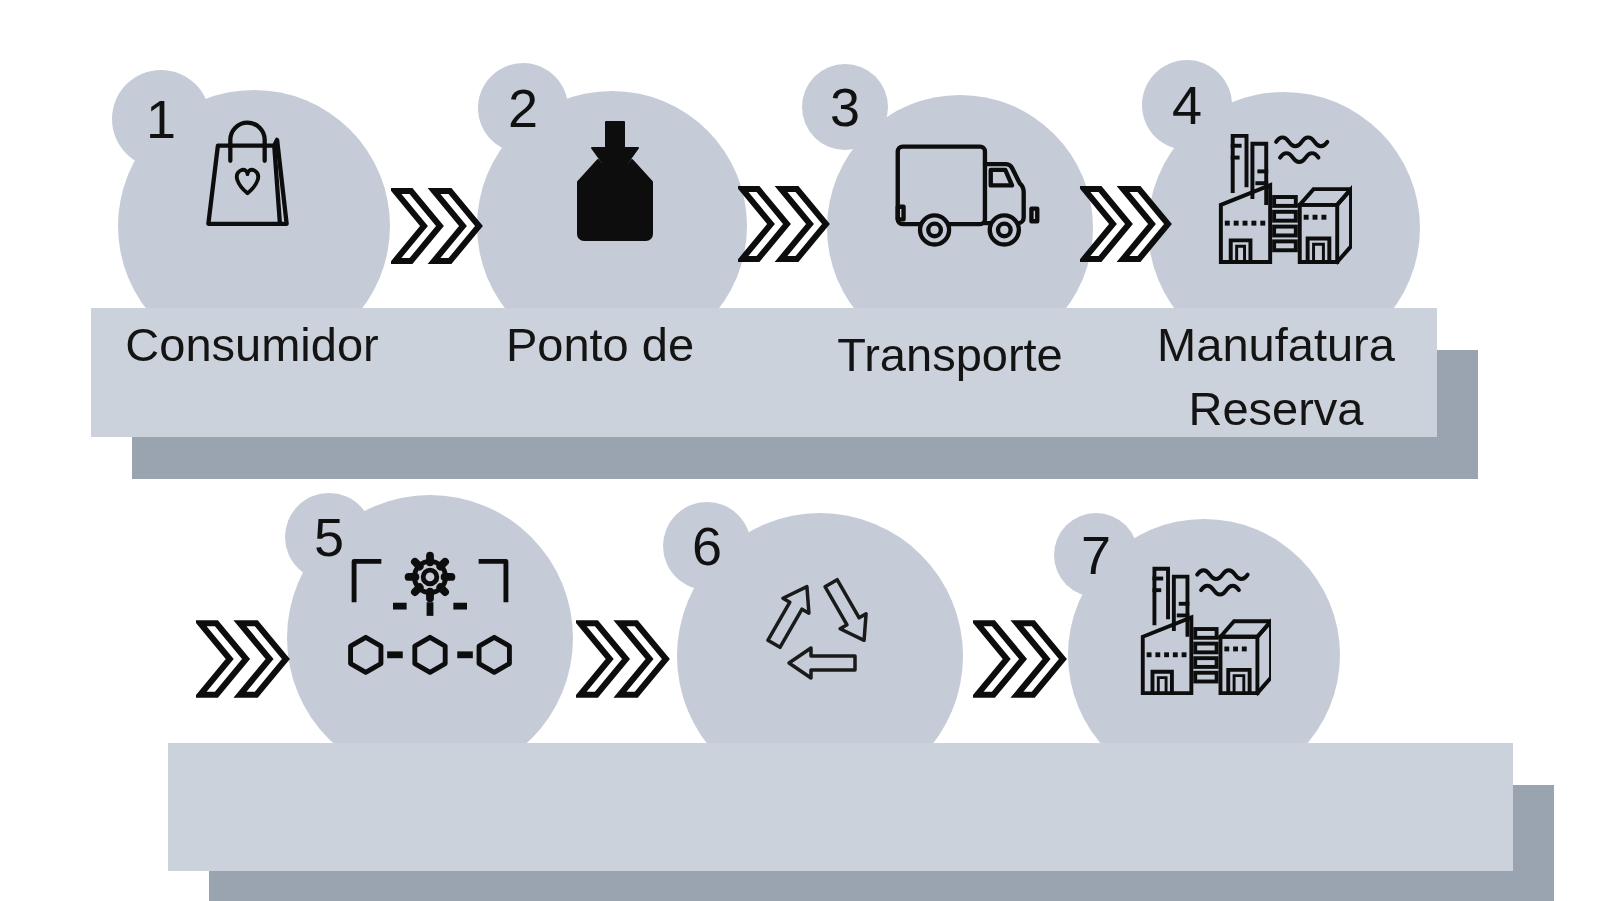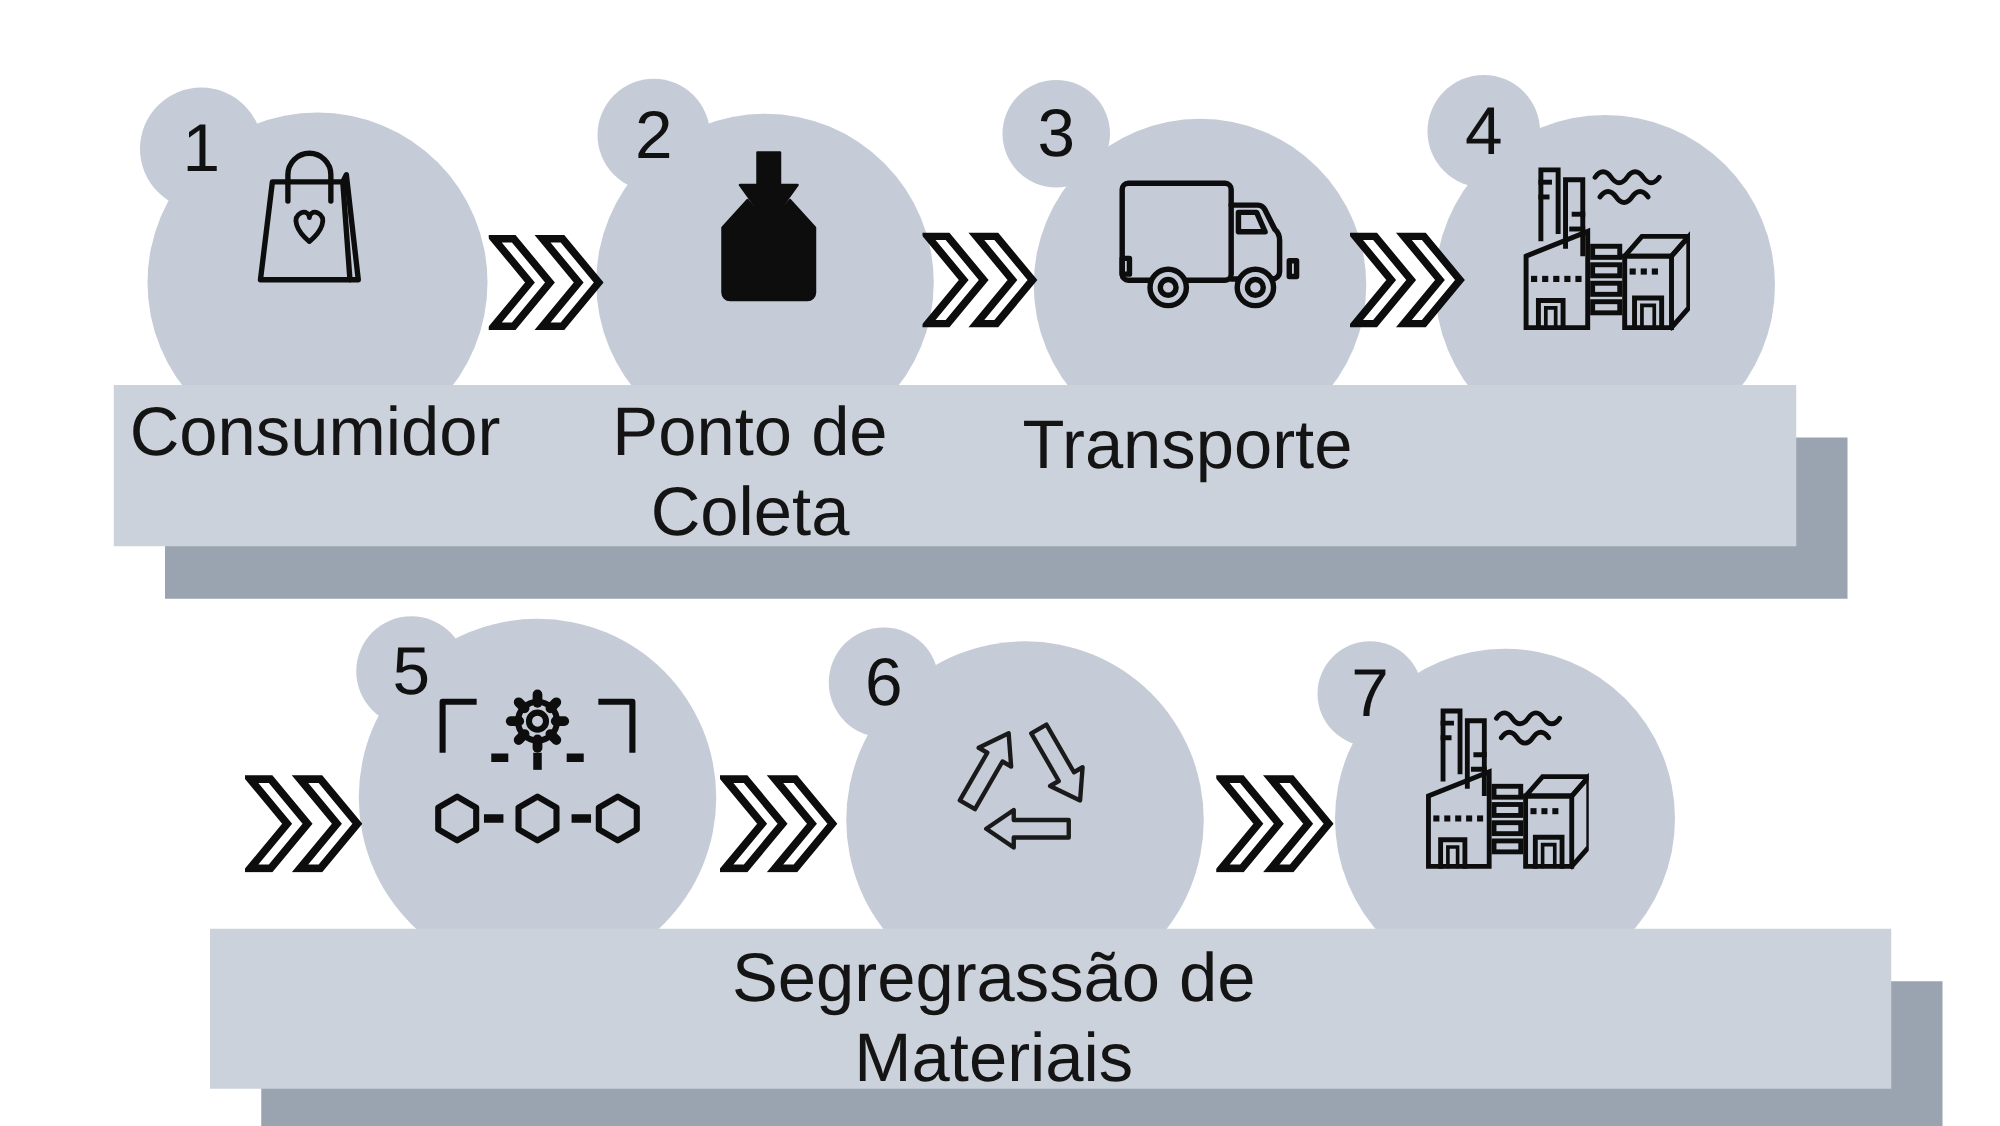--- a/index.html
+++ b/index.html
@@ -11,21 +11,21 @@
   .bar{position:absolute;background:#ccd2db;}
   .bar-shadow{position:absolute;background:#9aa4b0;}
   .big-circle{position:absolute;border-radius:50%;background:#c5ccd7;}
   .small-circle{position:absolute;border-radius:50%;background:#c5ccd7;display:flex;align-items:center;justify-content:center;}
   .step-number{
     font-size:54px;line-height:1;color:#111;font-weight:400;
     display:flex;align-items:center;justify-content:center;width:100%;height:100%;
   }
   .step-label{
     position:absolute;transform:translateX(-50%);text-align:center;
-    font-size:55px;line-height:64px;white-space:nowrap;color:#141414;
+    font-size:47px;line-height:64px;white-space:nowrap;color:#141414;
   }
   .icon{position:absolute;}
   .chevron{position:absolute;}
 </style>
 </head>
 <body>
 
 <div class="canvas">
 
   <div class="abs" style="left:118px;top:90px;width:272px;height:272px;">
@@ -212,29 +212,28 @@
 
   <div class="bar-shadow" style="left:209px;top:785px;width:1345px;height:128px;"></div>
   <div class="bar" style="left:168px;top:743px;width:1345px;height:128px;"></div>
 
   <div class="step-label" style="left:252px;top:313px;">
     <div>Consumidor</div>
     <div></div>
   </div>
   <div class="step-label" style="left:600px;top:313px;">
     <div>Ponto de</div>
-    <div>Coleta</div>
   </div>
   <div class="step-label" style="left:950px;top:313px;margin-top:10px;">
     <div>Transporte</div>
     <div></div>
   </div>
-  <div class="step-label" style="left:795px;top:750px;">
-    <div>Segregrassão de</div>
-    <div>Materiais</div>
+  <div class="step-label" style="left:1276px;top:313px;">
+    <div>Manufatura</div>
+    <div>Reserva</div>
   </div>
   <div class="step-label" style="left:1242px;top:750px;">
   </div>
 
   <svg class="chevron" style="left:391px;top:188px;" width="92" height="76" viewBox="0 0 92 76">
     <g fill="#ffffff" stroke="#0d0d0d" stroke-width="6" stroke-linejoin="miter">
       <path d="M4,3 H20 L49,38 L20,73 H4 L33,38 Z"></path>
       <path d="M43,3 H59 L88,38 L59,73 H43 L72,38 Z"></path>
     </g>
   </svg>

